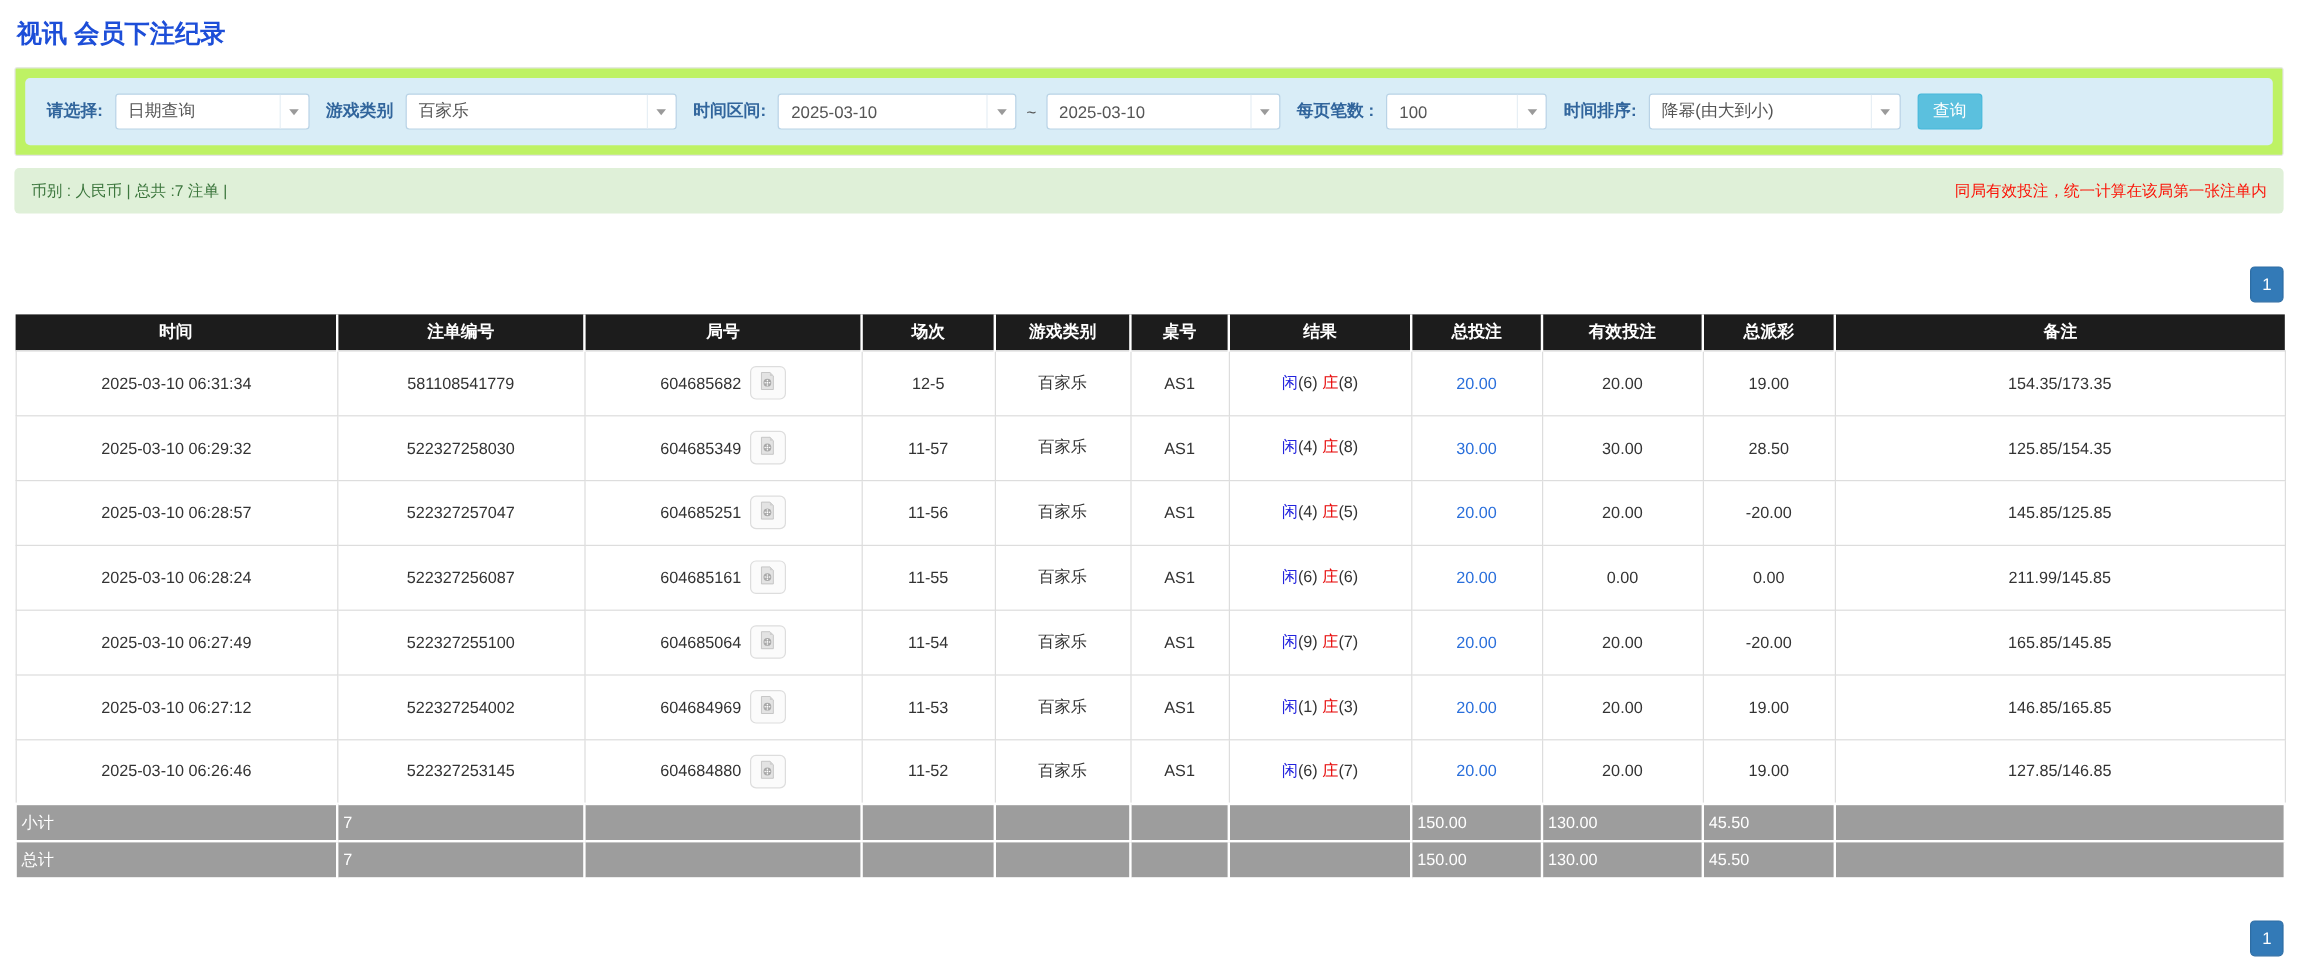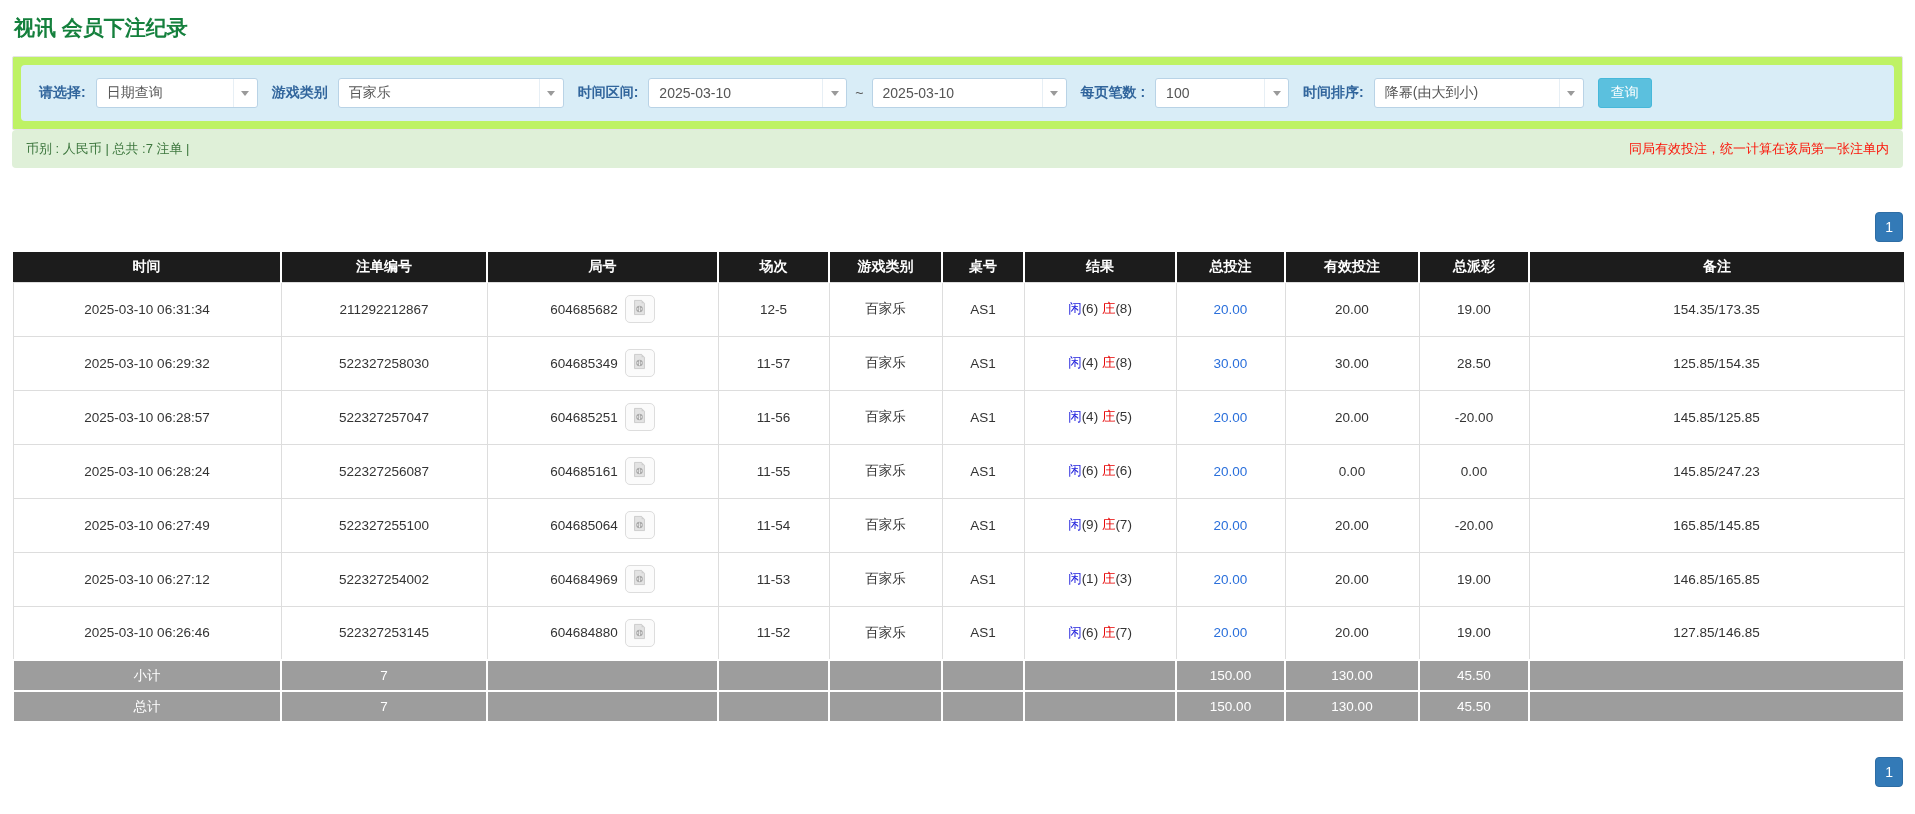--- a/index.html
+++ b/index.html
@@ -4,21 +4,21 @@
 <style>
   * { box-sizing: border-box; }
   html,body { margin:0; padding:0; }
   body {
     width:1915px; height:814px; overflow:hidden;
     background:#fff; color:#333;
     font-family:"Liberation Sans","DejaVu Sans",sans-serif;
   }
   .page { padding:14px 12px 0 12px; }
 
-  .page-title { font-size:21px; font-weight:600; color:#15803d; margin:0 0 14px 2px; }
+  .page-title { font-size:21px; font-weight:600; color:#1d4ed8; margin:0 0 14px 2px; }
 
   
   .filter-panel { border:1px solid #e4e4e4; border-radius:2px; background:#bef264; padding:8px; }
   .filter-bar {
     background:var(--filter-bar-bg,#d9edf7); border-radius:4px;
     height:56px; display:flex; align-items:center; padding:0 14px; gap:6px;
   }
   .flabel { color:#31659c; font-weight:bold; font-size:14px; white-space:nowrap; margin:0 4px 0 8px; }
   .flabel:first-child { margin-left:4px; }
   .select {
@@ -32,21 +32,21 @@
   .w166{width:162px} .w226{width:226px} .w199{width:199px} .w195{width:195px} .w134{width:134px} .w210{width:210px}
   .tilde { color:#555; font-size:14px; margin:0 2px; }
   .btn-search {
     background:var(--accent-blue,#5bc0de); border:1px solid #46b8da; color:#fff;
     height:30px; padding:0 12px; border-radius:3px; font-size:14px; margin-left:8px; cursor:pointer;
     font-family:inherit;
   }
 
   
   .summary-bar {
-    margin-top:0; background:var(--summary-bar-bg,#dff0d8); border-radius:4px;
+    margin-top:10px; background:var(--summary-bar-bg,#dff0d8); border-radius:4px;
     height:38px; display:flex; align-items:center; justify-content:space-between;
     padding:0 14px; font-size:13px;
   }
   .summary-left { color:var(--summary-text-green,#3c763d); }
   .summary-right { color:var(--note-red,#ff0000); }
 
   
   .pager-row { display:flex; justify-content:flex-end; }
   .pager-top { margin:44px 0 10px 0; }
   .pager-bottom { margin-top:34px; }
@@ -63,21 +63,21 @@
     background:var(--header-bg,#1c1c1c); color:#fff; font-size:14px; font-weight:bold;
     height:30px; border-right:2px solid #fff; 
   }
   .records thead th:last-child { border-right:none; }
   .records tbody td {
     background:#fff; border:1px solid #ddd; height:54px;
     text-align:center; font-size:13.5px; color:#333; padding:0 4px;
   }
   .records tfoot td {
     background:var(--footer-bg,#9d9d9d); color:#fff; border:2px solid #fff;
-    height:31px; text-align:center; font-size:13.5px; padding:0 4px;
+    height:31px; font-size:13.5px; padding:0 4px;
   }
   .bet-link { color:var(--link-blue,#2a6fdb); text-decoration:none; cursor:pointer; }
   .res-player { color:var(--player-blue,#2222dd); }
   .res-banker { color:var(--banker-red,#e60000); }
   .neg { color:var(--negative-red,#ff0000); }
   .round-num { vertical-align:middle;margin-top:28px; }
   .video-btn {
     display:inline-flex; align-items:center; justify-content:center;
     width:30px; height:28px; margin-left:7px; vertical-align:middle;
     background:#fbfbfb; border:1px solid #ddd; border-radius:5px; cursor:pointer;
@@ -178,21 +178,21 @@
           <th>结果</th>
           <th>总投注</th>
           <th>有效投注</th>
           <th>总派彩</th>
           <th>备注</th>
         </tr>
       </thead>
     <tbody>
         <tr>
           <td>2025-03-10 06:31:34</td>
-          <td>211292212867</td>
+          <td>581108541779</td>
           <td><span class="round-num">604685682</span><button class="video-btn">
               <span><svg width="17" height="17" viewBox="0 0 24 24">
                   <path d="M5 2 h10 l4 4 v16 H5 z" fill="#e3e3e3" stroke="#bfbfbf" stroke-width="1"></path>
                   <path d="M15 2 l4 4 h-4 z" fill="#cfcfcf"></path>
                   <circle cx="12" cy="14" r="4.6" fill="#a9a9a9"></circle>
                   <circle cx="12" cy="14" r="1.1" fill="#fff"></circle>
                   <circle cx="12" cy="11.4" r="0.9" fill="#fff"></circle>
                   <circle cx="12" cy="16.6" r="0.9" fill="#fff"></circle>
                   <circle cx="9.4" cy="14" r="0.9" fill="#fff"></circle>
                   <circle cx="14.6" cy="14" r="0.9" fill="#fff"></circle>
@@ -270,21 +270,21 @@
                   <circle cx="14.6" cy="14" r="0.9" fill="#fff"></circle>
                 </svg></span>
             </button></td>
           <td>11-55</td>
           <td>百家乐</td>
           <td>AS1</td>
           <td><span class="res-player">闲</span><span>(6) </span><span class="res-banker">庄</span><span>(6)</span></td>
           <td><a class="bet-link">20.00</a></td>
           <td>0.00</td>
           <td>0.00</td>
-          <td>145.85/247.23</td>
+          <td>211.99/145.85</td>
         </tr>
         <tr>
           <td>2025-03-10 06:27:49</td>
           <td>522327255100</td>
           <td><span class="round-num">604685064</span><button class="video-btn">
               <span><svg width="17" height="17" viewBox="0 0 24 24">
                   <path d="M5 2 h10 l4 4 v16 H5 z" fill="#e3e3e3" stroke="#bfbfbf" stroke-width="1"></path>
                   <path d="M15 2 l4 4 h-4 z" fill="#cfcfcf"></path>
                   <circle cx="12" cy="14" r="4.6" fill="#a9a9a9"></circle>
                   <circle cx="12" cy="14" r="1.1" fill="#fff"></circle>

